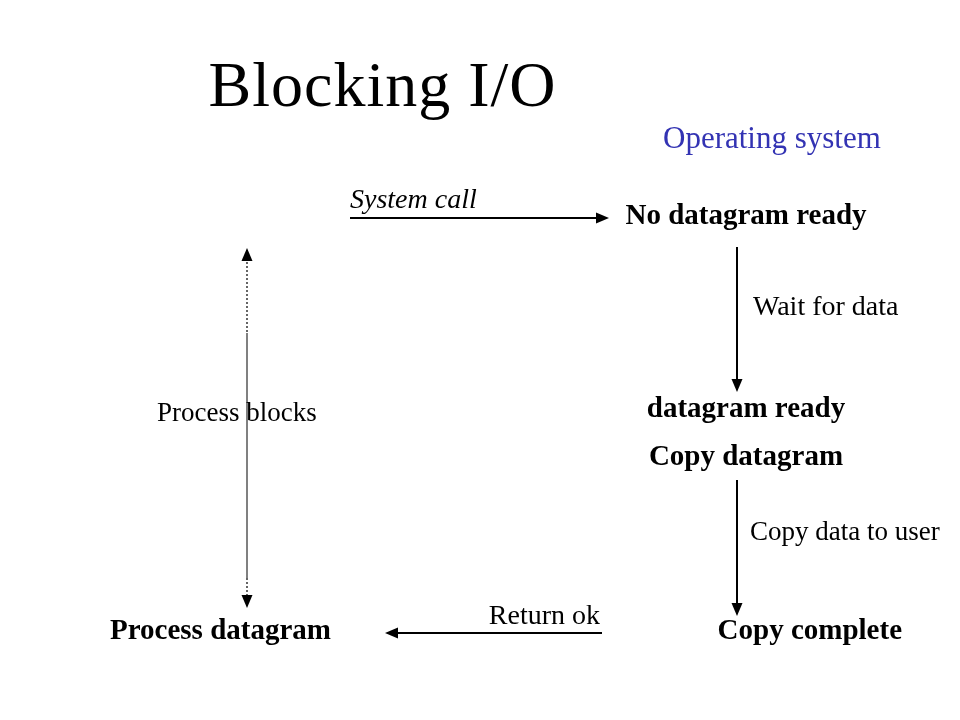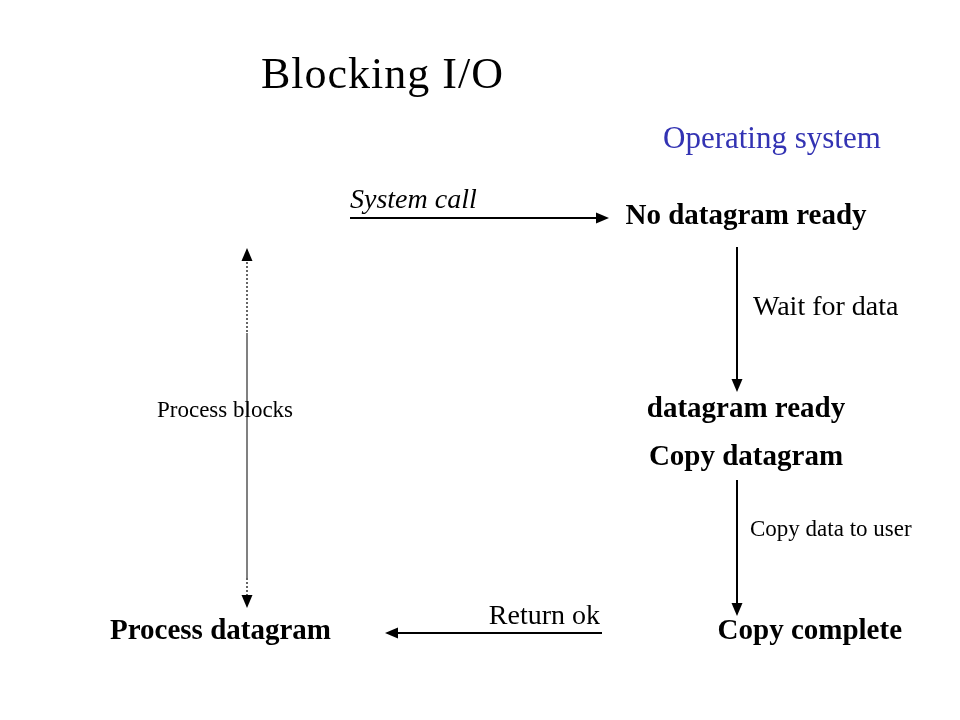--- a/index.html
+++ b/index.html
@@ -3,37 +3,37 @@
 <meta charset="utf-8">
 <style>
   html,body{margin:0;padding:0;background:#ffffff;}
   .slide{
     position:relative;width:960px;height:720px;background:#ffffff;overflow:hidden;
     font-family:"Liberation Serif", serif;color:#000;
   }
   .abs{position:absolute;line-height:1.08;white-space:nowrap;}
   .title{
     top:50px;left:0;width:765px;text-align:center;
-    font-size:44px;font-weight:400;letter-spacing:1px;
+    font-size:64px;font-weight:400;letter-spacing:1px;
   }
   .col-header{font-size:31px;color:#3333b3;}
   .col-header.left{left:55px;top:121px;}
   .col-header.right{left:663px;top:121px;}
   .mono-node{
     font-family:"Liberation Mono", monospace;font-weight:bold;font-size:30px;
     left:148px;top:193px;letter-spacing:0px;
   }
   .bold-node{font-weight:bold;font-size:29px;}
   .node-no-datagram{left:590px;width:312px;text-align:center;top:199px;}
   .node-datagram-ready{left:590px;width:312px;text-align:center;top:392px;}
   .node-copy-datagram{left:590px;width:312px;text-align:center;top:440px;}
   .node-process-datagram{left:110px;top:614px;}
   .node-copy-complete{left:590px;width:312px;text-align:right;top:614px;}
   .edge-label{font-size:28px;}
-  .edge-label-sm{font-size:23px;}
+  .edge-label-sm{font-size:27px;}
   .lbl-system-call{left:350px;width:258px;text-align:left;top:184px;font-style:italic;}
   .lbl-wait{left:753px;top:291px;}
   .lbl-copy-user{left:750px;top:517px;}
   .lbl-return-ok{left:395px;width:205px;text-align:right;top:600px;}
   .lbl-process-blocks{left:157px;top:398px;}
   svg.overlay{position:absolute;left:0;top:0;}
 </style>
 </head>
 <body>
 

